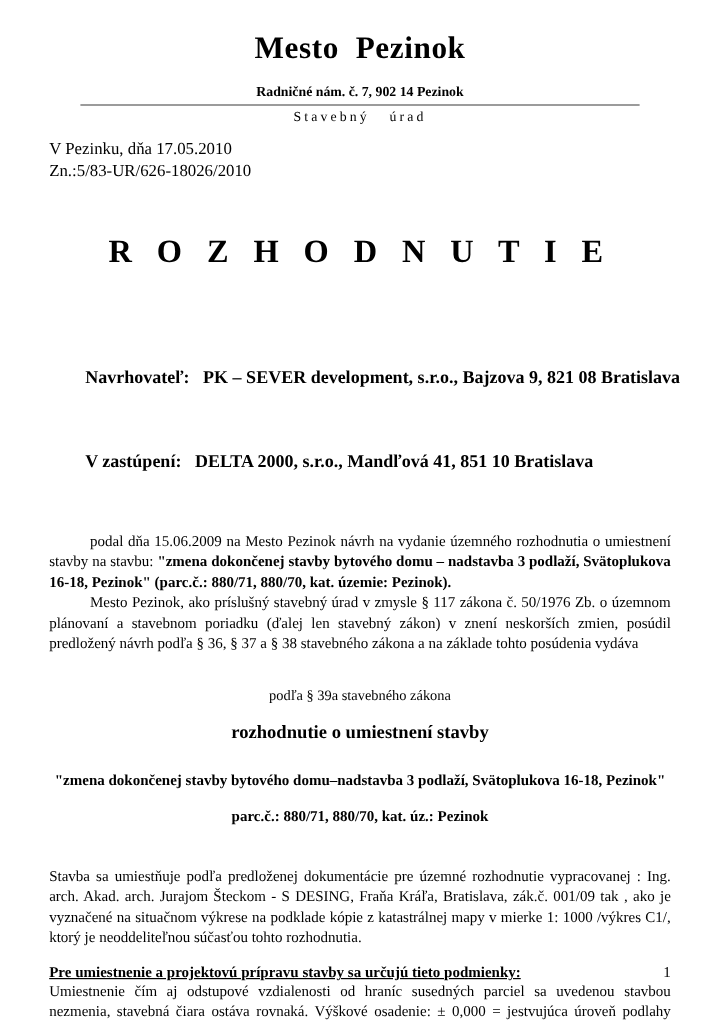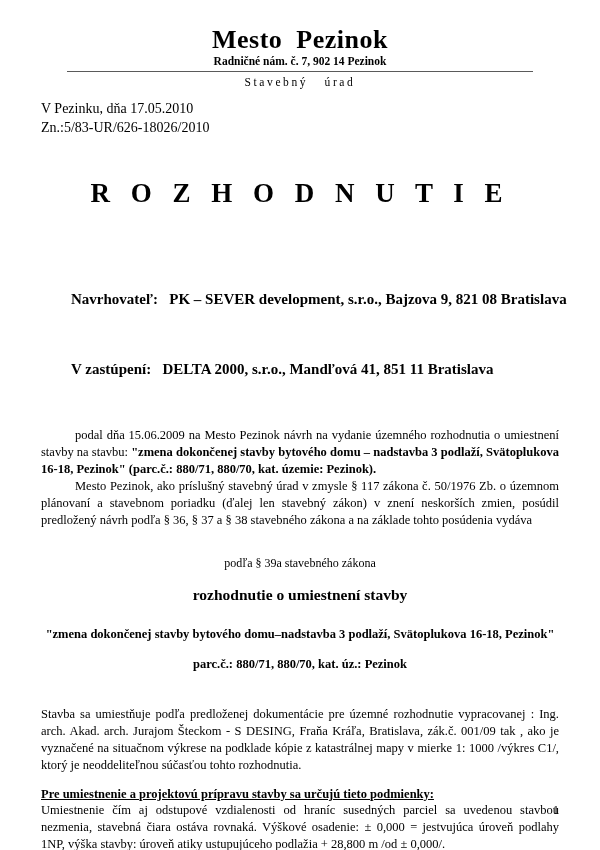--- a/index.html
+++ b/index.html
@@ -38,21 +38,21 @@
   .org-name {
     font-size: 26px;
     font-weight: bold;
     letter-spacing: 0.5px;
     line-height: 1.1;
     white-space: pre;
   }
   .org-address {
     font-size: 11.5px;
     font-weight: bold;
-    margin-top: 0;
+    margin-top: 16px;
     line-height: 1.2;
   }
   .head-rule {
     width: 466px;
     margin: 3px auto 0 auto;
     border: 0;
     border-top: 1px solid #5a5a5a;
     height: 0;
   }
   .dept-name {
@@ -161,21 +161,21 @@
       <div class="meta-line">Zn.:5/83-UR/626-18026/2010</div>
     </div>
 
     <div class="doc-title">R O Z H O D N U T I E</div>
 
     <div class="parties">
       <div class="party-row">
         <span class="party-label">Navrhovateľ:</span><span>&nbsp;&nbsp; </span><span class="party-value">PK – SEVER development, s.r.o., Bajzova 9, 821 08 Bratislava</span>
       </div>
       <div class="party-row">
-        <span class="party-label">V zastúpení:</span><span>&nbsp;&nbsp; </span><span class="party-value">DELTA 2000, s.r.o., Mandľová 41, 851 11 Bratislava</span>
+        <span class="party-label">V zastúpení:</span><span>&nbsp;&nbsp; </span><span class="party-value">DELTA 2000, s.r.o., Mandľová 41, 851 10 Bratislava</span>
       </div>
     </div>
 
     <p class="body-par indent par-gap" style="margin-top:22px;"><span>podal dňa 15.06.2009 na Mesto Pezinok návrh na vydanie územného rozhodnutia o umiestnení stavby na stavbu:  </span><span class="b">"zmena dokončenej stavby bytového domu – nadstavba 3 podlaží</span><span class="b">, Svätoplukova 16-18, Pezinok" (parc.č.: 880/71, 880/70, kat. územie: Pezinok).</span></p>
 
     <p class="body-par indent par-gap">Mesto Pezinok, ako  príslušný stavebný úrad v zmysle § 117 zákona č. 50/1976 Zb. o územnom plánovaní a stavebnom poriadku (ďalej len stavebný zákon) v znení  neskorších zmien, posúdil  predložený návrh podľa § 36, § 37 a § 38 stavebného zákona a na základe tohto  posúdenia vydáva</p>
 
     <div class="center-line legal-basis">podľa § 39a stavebného zákona</div>
 
     <div class="center-line decision-head">rozhodnutie o umiestnení  stavby</div>

